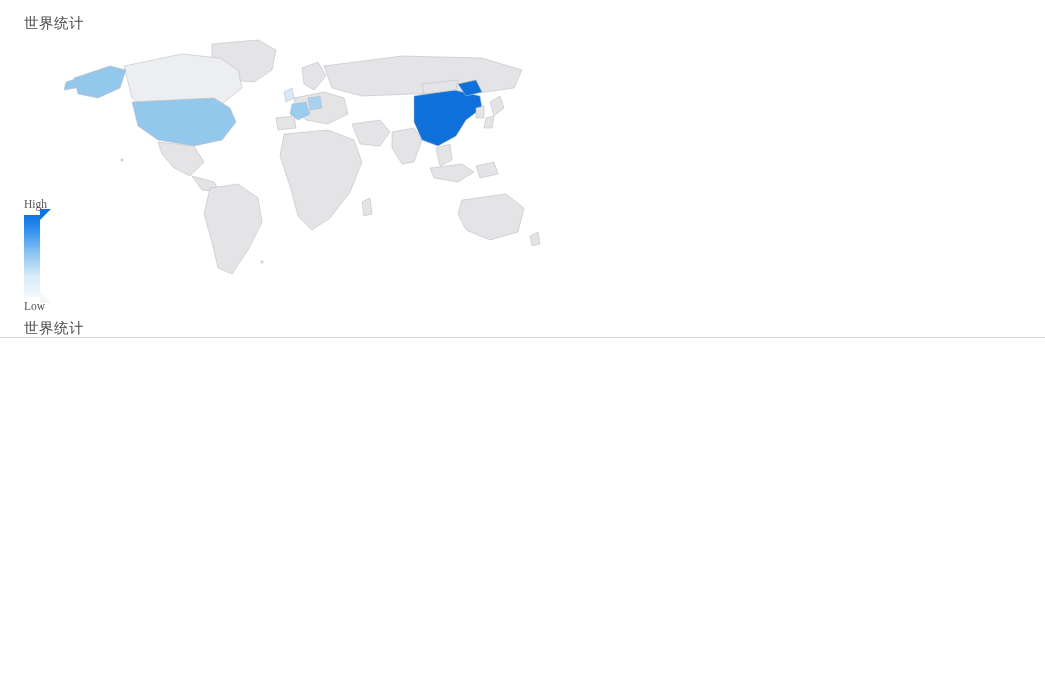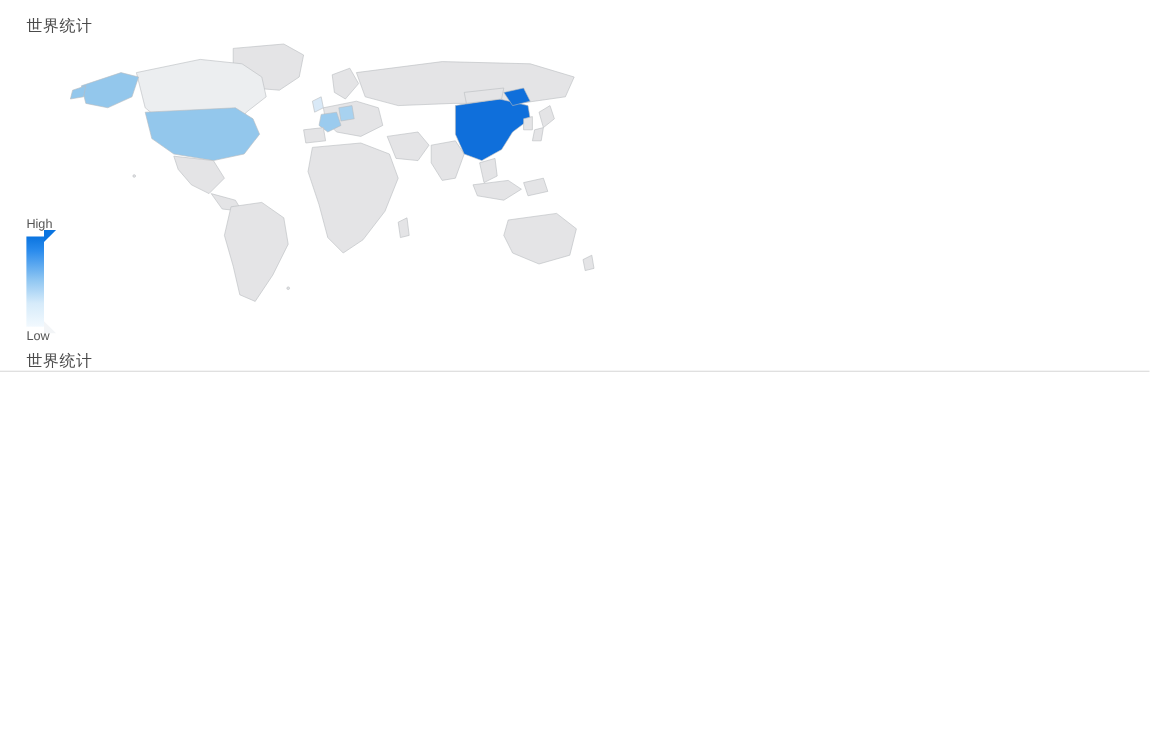--- a/index.html
+++ b/index.html
@@ -64,20 +64,21 @@
   
   .legend {
     position: absolute;
     left: 24px;
     width: 50px;
   }
   .legend .legend-label {
     font-size: 11.5px;
     color: #555;
     line-height: 13px;
+    font-family: Liberation Serif, serif;
   }
   .legend-bar-wrap {
     position: relative;
     width: 16px;
     height: 82px;
     margin: 4px 0 3px 0;
   }
   .legend-bar {
     position: absolute;
     left: 0;

